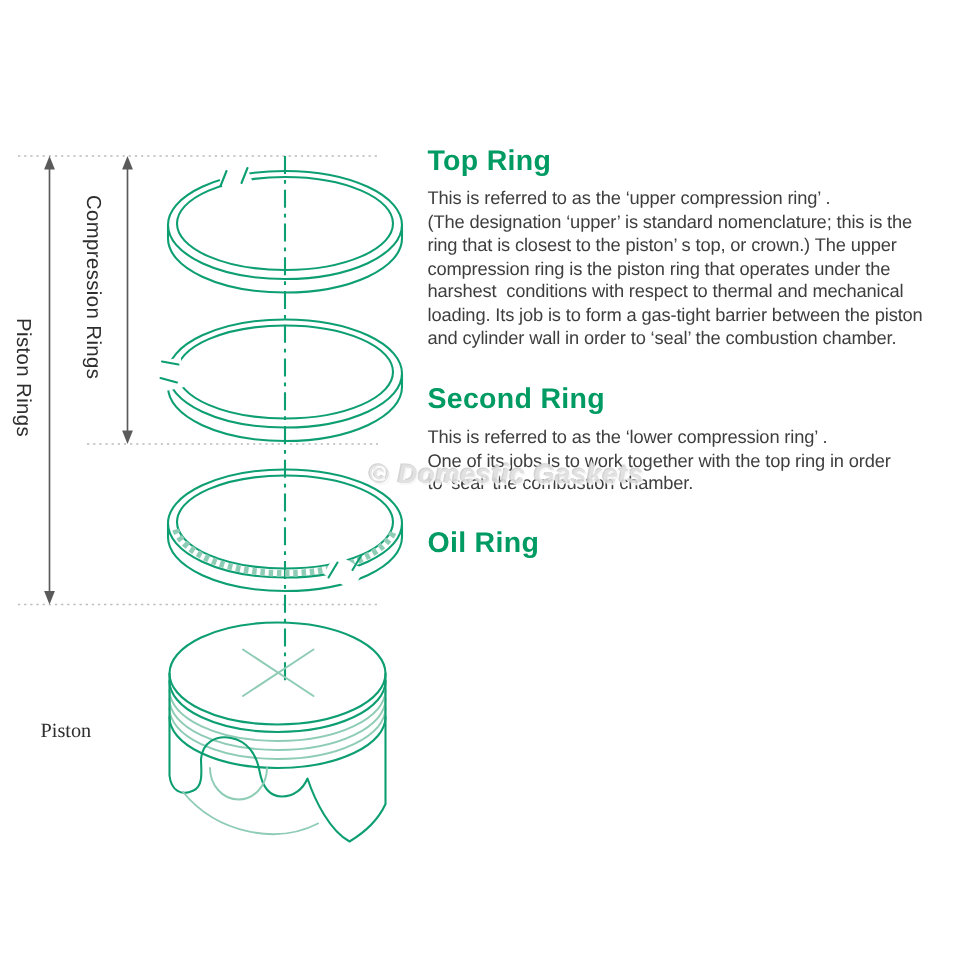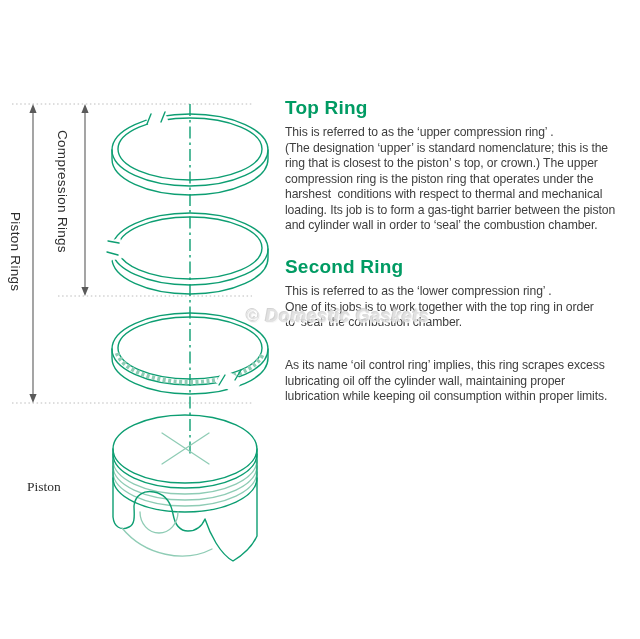--- a/index.html
+++ b/index.html
@@ -142,20 +142,18 @@
     <div class="body">This is referred to as the ‘upper compression ring’ .
 (The designation ‘upper’ is standard nomenclature; this is the
 ring that is closest to the piston’ s top, or crown.) The upper
 compression ring is the piston ring that operates under the
 harshest  conditions with respect to thermal and mechanical
 loading. Its job is to form a gas-tight barrier between the piston
 and cylinder wall in order to ‘seal’ the combustion chamber.</div>
   </div>
 
   <div class="section s2">
-    <div class="body">As its name ‘oil control ring’ implies, this ring scrapes excess
-lubricating oil off the cylinder wall, maintaining proper
-lubrication while keeping oil consumption within proper limits.</div>
+    <h2>Oil Ring</h2>
   </div>
 
   <div class="watermark">© Domestic Gaskets</div>
 
 </div>
 
 </body></html>

